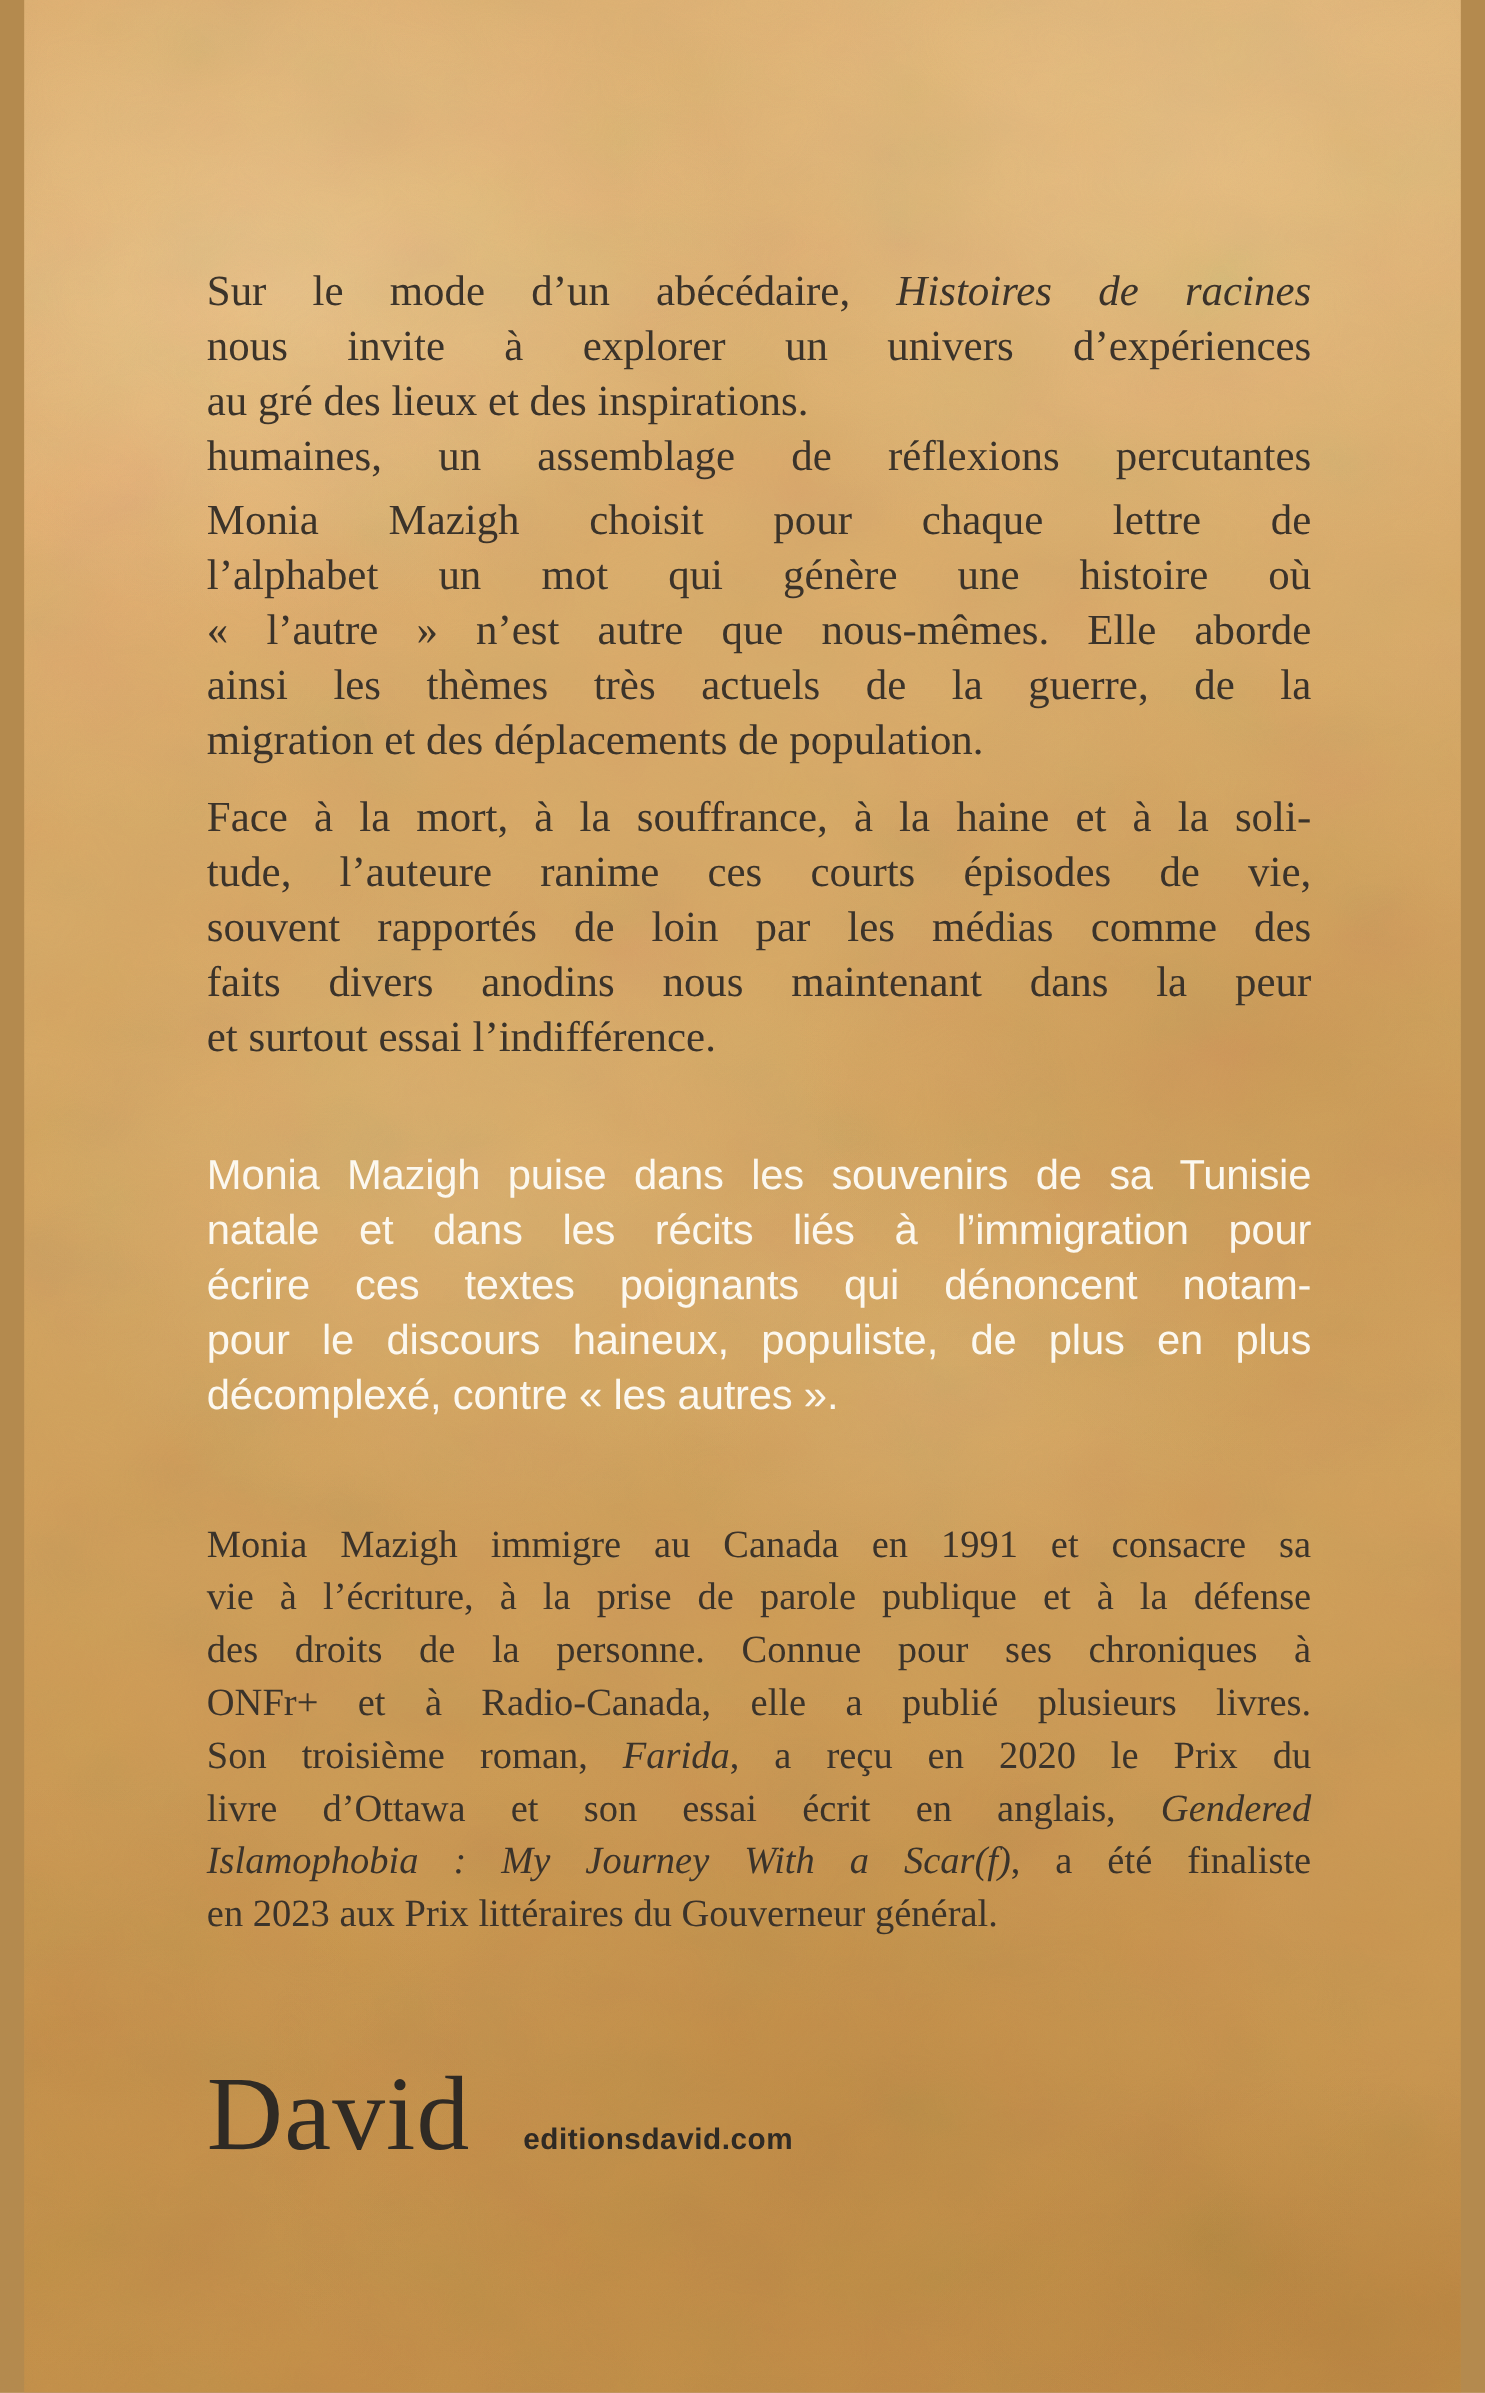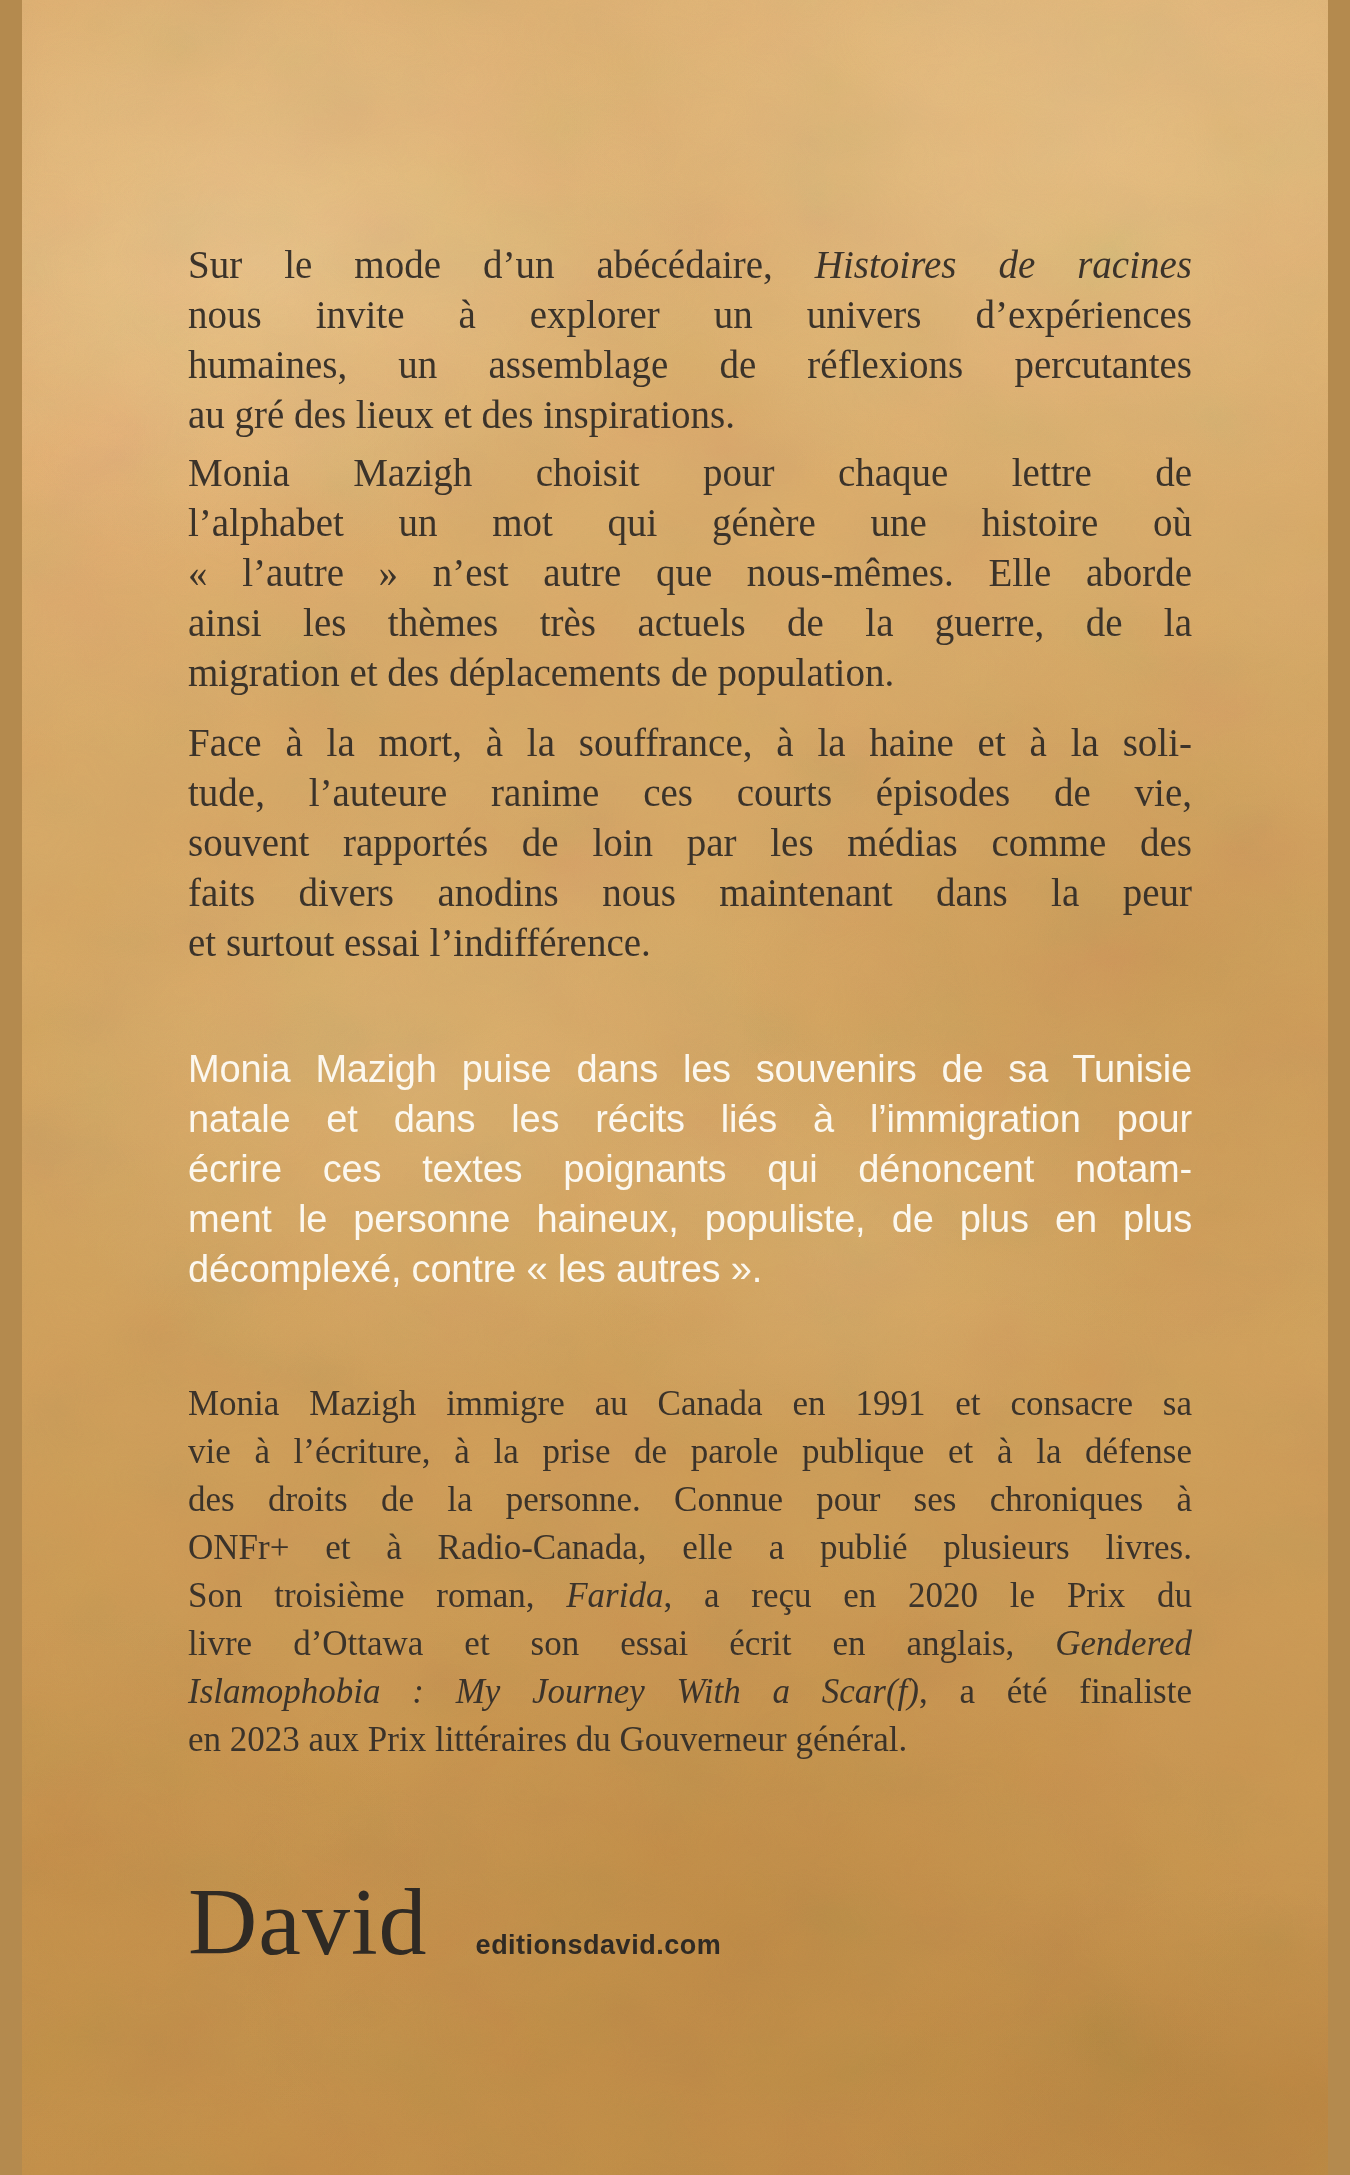--- a/index.html
+++ b/index.html
@@ -74,42 +74,42 @@
     <rect width="1350" height="2175" filter="url(#blotch)" opacity="0.10"></rect>
     <rect width="1350" height="2175" filter="url(#grain)" opacity="0.05"></rect>
   </svg>
 
   <div class="content">
 
     <div id="paragraphs">
         <p class="par serif">
           <span class="line"><span>Sur le mode d’un abécédaire, </span><em>Histoires de racines</em></span>
           <span class="line"><span>nous invite à explorer un univers d’expériences</span></span>
+          <span class="line last"><span>au gré des lieux et des inspirations.</span></span>
           <span class="line"><span>humaines, un assemblage de réflexions percutantes</span></span>
-          <span class="line last"><span>au gré des lieux et des inspirations.</span></span>
         </p>
         <p class="par serif">
           <span class="line"><span>Monia Mazigh choisit pour chaque lettre de</span></span>
           <span class="line"><span>l’alphabet un mot qui génère une histoire où</span></span>
           <span class="line"><span>«&nbsp;l’autre&nbsp;» n’est autre que nous-mêmes. Elle aborde</span></span>
           <span class="line"><span>ainsi les thèmes très actuels de la guerre, de la</span></span>
           <span class="line last"><span>migration et des déplacements de population.</span></span>
         </p>
         <p class="par serif">
           <span class="line"><span>Face à la mort, à la souffrance, à la haine et à la soli-</span></span>
           <span class="line"><span>tude, l’auteure ranime ces courts épisodes de vie,</span></span>
           <span class="line"><span>souvent rapportés de loin par les médias comme des</span></span>
           <span class="line"><span>faits divers anodins nous maintenant dans la peur</span></span>
           <span class="line last"><span>et surtout essai l’indifférence.</span></span>
         </p>
         <p class="par sans-light">
           <span class="line"><span>Monia Mazigh puise dans les souvenirs de sa Tunisie</span></span>
           <span class="line"><span>natale et dans les récits liés à l’immigration pour</span></span>
           <span class="line"><span>écrire ces textes poignants qui dénoncent notam-</span></span>
-          <span class="line"><span>ment le personne haineux, populiste, de plus en plus</span></span>
+          <span class="line"><span>pour le discours haineux, populiste, de plus en plus</span></span>
           <span class="line last"><span>décomplexé, contre «&nbsp;les autres&nbsp;».</span></span>
         </p>
         <p class="par serif-small">
           <span class="line"><span>Monia Mazigh immigre au Canada en 1991 et consacre sa</span></span>
           <span class="line"><span>vie à l’écriture, à la prise de parole publique et à la défense</span></span>
           <span class="line"><span>des droits de la personne. Connue pour ses chroniques à</span></span>
           <span class="line"><span>ONFr+ et à Radio-Canada, elle a publié plusieurs livres.</span></span>
           <span class="line"><span>Son troisième roman, </span><em>Farida</em><span>, a reçu en 2020 le Prix du</span></span>
           <span class="line"><span>livre d’Ottawa et son essai écrit en anglais, </span><em>Gendered</em></span>
           <span class="line"><em>Islamophobia&nbsp;: My Journey With a Scar(f)</em><span>, a été finaliste</span></span>

